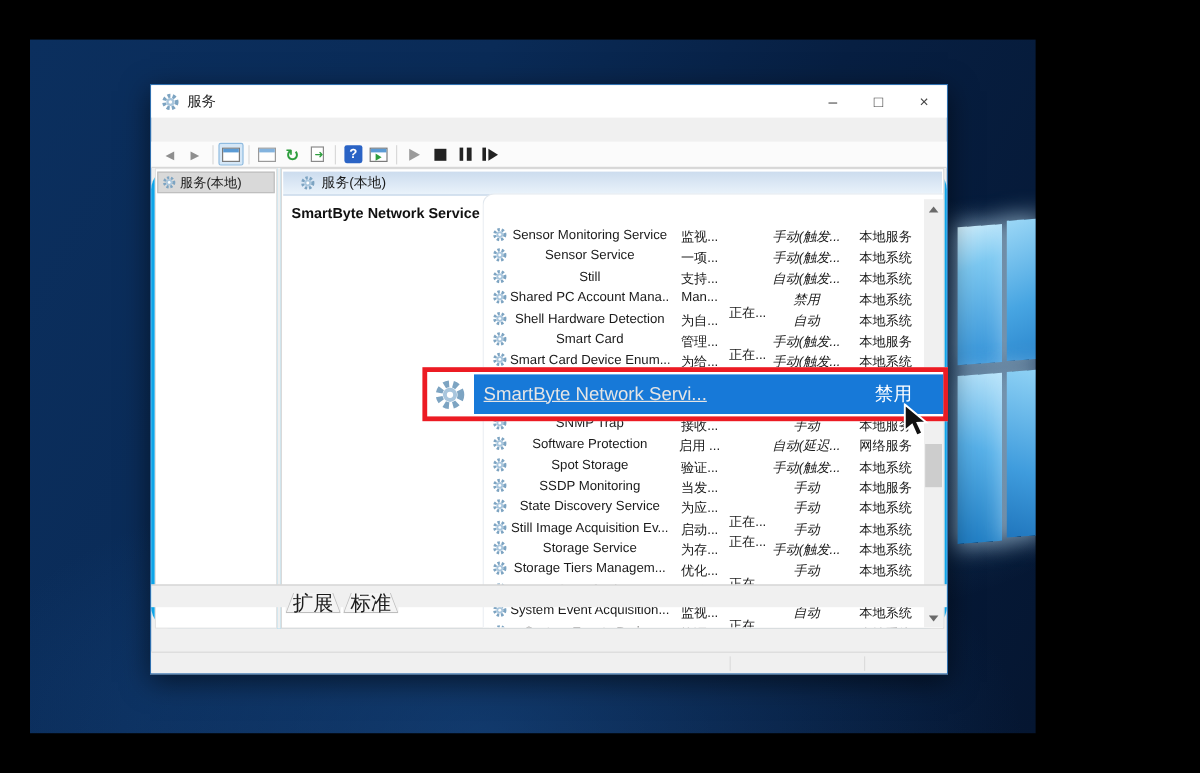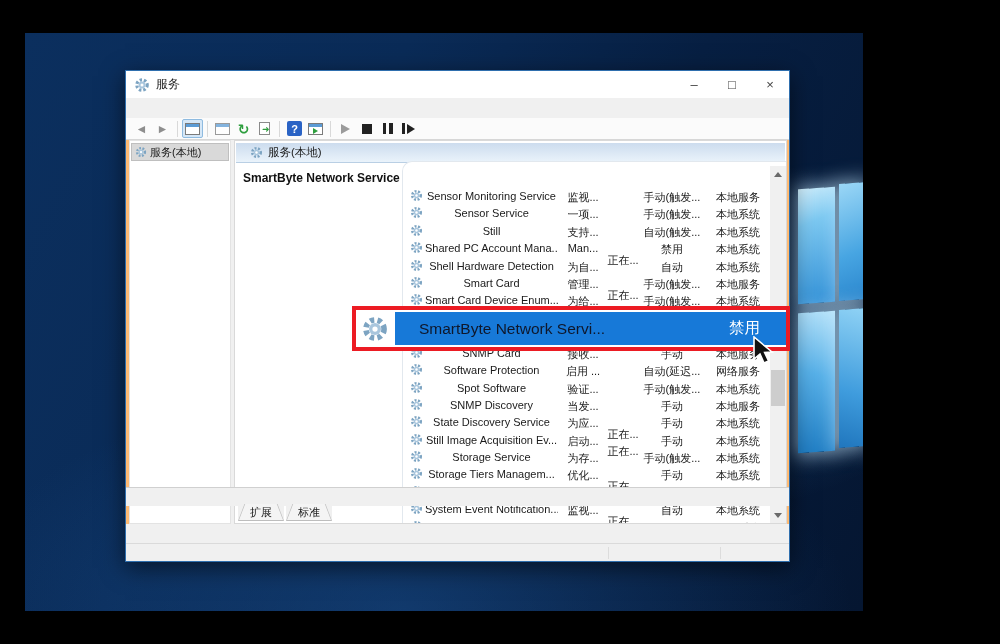--- a/index.html
+++ b/index.html
@@ -62,21 +62,21 @@
   .tri-play { width:0; height:0; border-left:9px solid #9b9b9b;
     border-top:5.5px solid transparent; border-bottom:5.5px solid transparent; }
   .sq-stop { width:10px; height:10px; background:#222; }
   .pause-bars { display:flex; gap:3px; } .pause-bars i { width:3.5px; height:11px; background:#222; }
   .resume { display:flex; align-items:center; gap:2px; }
   .resume i { width:3px; height:11px; background:#222; }
   .resume b { width:0; height:0; border-left:8px solid #222;
     border-top:5.5px solid transparent; border-bottom:5.5px solid transparent; }
 
   
-  .content { position:absolute; left:0; top:69px; right:0; bottom:37px; background:#fdba74; }
+  .content { position:absolute; left:0; top:69px; right:0; bottom:37px; background:#0ea5e9;border-radius:18px; }
   .tree { position:absolute; left:3px; top:0; width:102px; bottom:0; background:#fff; border:1px solid #e3e3e3; }
   .tree-item { margin:2px 1px; height:18px; display:flex; align-items:center; background:#d9d9d9;
     border:1px solid #bfbfbf; font-size:11px; color:#1a1a1a; padding-left:3px; gap:3px; }
   .splitter { position:absolute; left:105px; top:0; width:3px; bottom:0; background:#f0f0f0; }
   .main { position:absolute; left:108px; top:0; right:2px; bottom:0; background:#fff; border:1px solid #d9d9d9; }
   .main-header { position:absolute; left:1px; top:2px; right:1px; height:20px;
     background:linear-gradient(#ccdcee,#eaf3fb); border-bottom:1px solid #b9cfe4;
     display:flex; align-items:center; font-size:11.5px; color:#1a1a1a; gap:5px; padding-left:14px; }
   .svc-title { position:absolute; left:8px; top:30px; font-size:12px; font-weight:bold; color:#111; }
 
@@ -88,42 +88,42 @@
   .h-sep { position:absolute; top:2px; width:1px; height:17px; background:#e6e6e6; }
   .sort-caret { position:absolute; left:76px; top:-2px; font-size:9px; color:#666; }
   .h-name{left:22px;} .h-desc{left:160px;} .h-status{left:202px;} .h-startup{left:240px;} .h-logon{left:300px;}
 
   .rows { position:absolute; left:0; top:26px; right:16px; bottom:0; overflow:hidden; font-size:11px; color:#1a1a1a;text-align:center; }
   .svc-row { position:relative; height:17.4px; display:block; white-space:nowrap; }
   .svc-row .svc-ic { position:absolute; left:7px; top:1px; width:13px; height:13px; }
   .c-name { position:absolute; left:22px; top:2px; width:133px; overflow:hidden; }
   .c-desc { position:absolute; left:160px; top:2px; width:40px; overflow:hidden; }
   .c-status { position:absolute; left:202px; top:2px; width:36px; overflow:hidden;margin-top:28px; }
-  .c-startup { position:absolute; left:240px; top:2px; width:58px; overflow:hidden; }
+  .c-startup { position:absolute; left:240px; top:2px; width:58px; overflow:hidden;font-style:italic; }
   .c-logon { position:absolute; left:300px; top:2px; width:70px; overflow:hidden; }
   .row-gap { height:35px; }
 
   .vscroll { position:absolute; right:0; top:4px; width:16px; bottom:0; background:#f0f0f0; }
   .scroll-arrow { position:absolute; left:0; width:16px; height:16px; display:flex; align-items:center; justify-content:center; }
   .scroll-arrow.up { top:0; } .scroll-arrow.down { bottom:0; }
   .tri-up { width:0;height:0;border-bottom:5px solid #6a6a6a;border-left:4px solid transparent;border-right:4px solid transparent; }
   .tri-down { width:0;height:0;border-top:5px solid #6a6a6a;border-left:4px solid transparent;border-right:4px solid transparent; }
   .scroll-thumb { position:absolute; left:1px; width:14px; top:204px; height:36px; background:#cdcdcd; }
 
   
   .callout { position:absolute; left:352px; top:306px; width:438px; height:45px; z-index:6;
     border:4px solid #ec1b23; background:#fff; display:flex; align-items:center; }
   .callout .big-gear { width:28px; height:28px; margin-left:5px; flex:0 0 auto; }
   .callout-bar { margin-left:6px; flex:1; height:33px; background:#1779d8; display:flex; align-items:center; }
-  .callout-name { color:#0f172a; font-size:15.5px; padding-left:24px; flex:1; white-space:nowrap; overflow:hidden; }
+  .callout-name { color:#e5e5e5; font-size:15.5px; padding-left:8px; flex:1; white-space:nowrap; overflow:hidden;text-decoration:underline; }
   .callout-startup { color:#fff; font-size:15.5px; padding-right:26px; }
 
   
   .tabs-row { position:absolute; left:0; bottom:18px; right:0; height:19px; background:#f0f0f0; border-top:1px solid #d0d0d0; }
-  .tab { position:absolute; top:16px; height:17px; font-size:11px; color:#1a1a1a;
+  .tab { position:absolute; top:6px; height:17px; font-size:17px; color:#1a1a1a;
     display:flex; align-items:center; justify-content:center; background:#f0f0f0; }
   .tab-shape { clip-path:polygon(14% 0, 86% 0, 100% 100%, 0 100%); background:#bdbdbd;
     position:absolute; top:0; height:17px; }
   .tab-inner { clip-path:polygon(14% 0, 86% 0, 100% 100%, 0 100%); background:#f4f4f4;
     position:absolute; left:1px; top:0; right:1px; bottom:1px; }
   .tab-label { position:relative; z-index:2; }
   .statusbar { position:absolute; left:0; bottom:0; right:0; height:18px; background:#f0f0f0; border-top:1px solid #dadada; }
   .st-sep { position:absolute; top:3px; width:1px; height:12px; background:#dcdcdc; }
 
   
@@ -324,21 +324,21 @@
   </div>
               </div>
             <div class="row-gap"></div>
             <div>
                 <div class="svc-row">
     <span class="svc-ic"><svg viewBox="0 0 16 16" width="100%" height="100%">
     <circle cx="8" cy="8" r="5.2" fill="none" stroke="#7da4c2" stroke-width="3.2" stroke-dasharray="2.4 1.9"></circle>
     <circle cx="8" cy="8" r="3.4" fill="#a9c6dd"></circle>
     <circle cx="8" cy="8" r="1.5" fill="#ffffff"></circle>
   </svg></span>
-    <span class="c-name">SNMP Card</span>
+    <span class="c-name">SNMP Trap</span>
     <span class="c-desc">接收...</span>
     <span class="c-status"></span>
     <span class="c-startup">手动</span>
     <span class="c-logon">本地服务</span>
   </div>
                 <div class="svc-row">
     <span class="svc-ic"><svg viewBox="0 0 16 16" width="100%" height="100%">
     <circle cx="8" cy="8" r="5.2" fill="none" stroke="#7da4c2" stroke-width="3.2" stroke-dasharray="2.4 1.9"></circle>
     <circle cx="8" cy="8" r="3.4" fill="#a9c6dd"></circle>
     <circle cx="8" cy="8" r="1.5" fill="#ffffff"></circle>
@@ -348,33 +348,33 @@
     <span class="c-status"></span>
     <span class="c-startup">自动(延迟...</span>
     <span class="c-logon">网络服务</span>
   </div>
                 <div class="svc-row">
     <span class="svc-ic"><svg viewBox="0 0 16 16" width="100%" height="100%">
     <circle cx="8" cy="8" r="5.2" fill="none" stroke="#7da4c2" stroke-width="3.2" stroke-dasharray="2.4 1.9"></circle>
     <circle cx="8" cy="8" r="3.4" fill="#a9c6dd"></circle>
     <circle cx="8" cy="8" r="1.5" fill="#ffffff"></circle>
   </svg></span>
-    <span class="c-name">Spot Software</span>
+    <span class="c-name">Spot Storage</span>
     <span class="c-desc">验证...</span>
     <span class="c-status"></span>
     <span class="c-startup">手动(触发...</span>
     <span class="c-logon">本地系统</span>
   </div>
                 <div class="svc-row">
     <span class="svc-ic"><svg viewBox="0 0 16 16" width="100%" height="100%">
     <circle cx="8" cy="8" r="5.2" fill="none" stroke="#7da4c2" stroke-width="3.2" stroke-dasharray="2.4 1.9"></circle>
     <circle cx="8" cy="8" r="3.4" fill="#a9c6dd"></circle>
     <circle cx="8" cy="8" r="1.5" fill="#ffffff"></circle>
   </svg></span>
-    <span class="c-name">SNMP Discovery</span>
+    <span class="c-name">SSDP Monitoring</span>
     <span class="c-desc">当发...</span>
     <span class="c-status">正在...</span>
     <span class="c-startup">手动</span>
     <span class="c-logon">本地服务</span>
   </div>
                 <div class="svc-row">
     <span class="svc-ic"><svg viewBox="0 0 16 16" width="100%" height="100%">
     <circle cx="8" cy="8" r="5.2" fill="none" stroke="#7da4c2" stroke-width="3.2" stroke-dasharray="2.4 1.9"></circle>
     <circle cx="8" cy="8" r="3.4" fill="#a9c6dd"></circle>
     <circle cx="8" cy="8" r="1.5" fill="#ffffff"></circle>
@@ -432,21 +432,21 @@
     <span class="c-status">正在...</span>
     <span class="c-startup">自动</span>
     <span class="c-logon">本地系统</span>
   </div>
                 <div class="svc-row">
     <span class="svc-ic"><svg viewBox="0 0 16 16" width="100%" height="100%">
     <circle cx="8" cy="8" r="5.2" fill="none" stroke="#7da4c2" stroke-width="3.2" stroke-dasharray="2.4 1.9"></circle>
     <circle cx="8" cy="8" r="3.4" fill="#a9c6dd"></circle>
     <circle cx="8" cy="8" r="1.5" fill="#ffffff"></circle>
   </svg></span>
-    <span class="c-name">System Event Notification...</span>
+    <span class="c-name">System Event Acquisition...</span>
     <span class="c-desc">监视...</span>
     <span class="c-status">正在...</span>
     <span class="c-startup">自动</span>
     <span class="c-logon">本地系统</span>
   </div>
                 <div class="svc-row">
     <span class="svc-ic"><svg viewBox="0 0 16 16" width="100%" height="100%">
     <circle cx="8" cy="8" r="5.2" fill="none" stroke="#7da4c2" stroke-width="3.2" stroke-dasharray="2.4 1.9"></circle>
     <circle cx="8" cy="8" r="3.4" fill="#a9c6dd"></circle>
     <circle cx="8" cy="8" r="1.5" fill="#ffffff"></circle>

